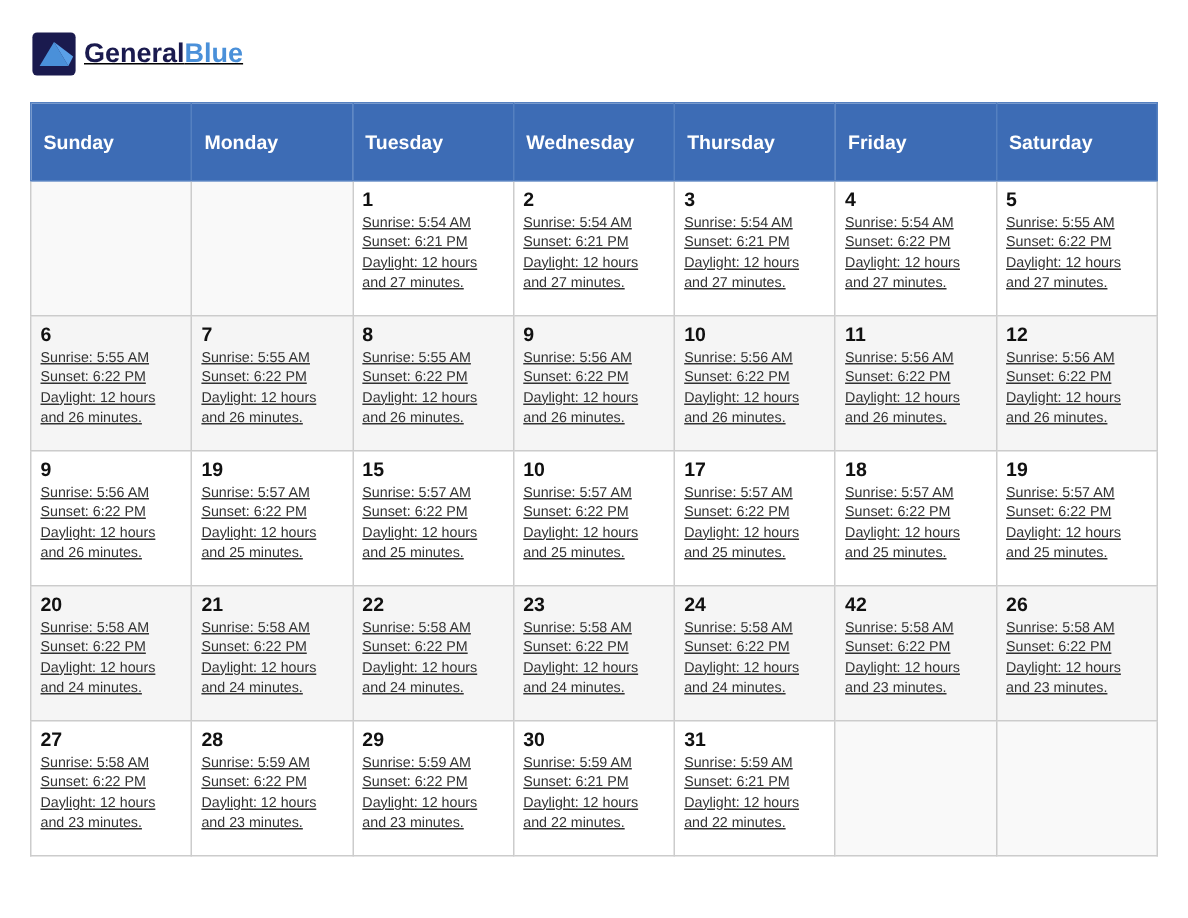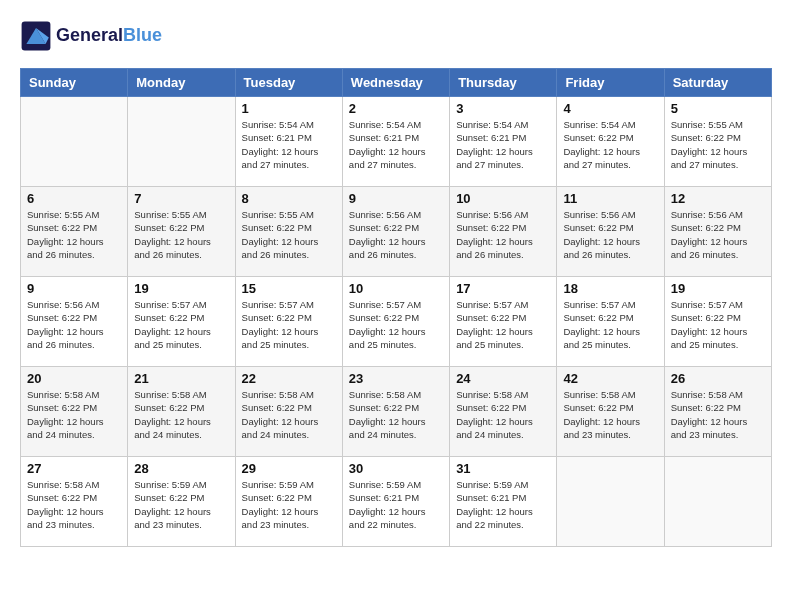--- a/index.html
+++ b/index.html
@@ -8,20 +8,21 @@
       background: #fff;
       width: 792px;
       min-height: 612px;
       padding: 20px;
     }
     .header {
       display: flex;
       justify-content: space-between;
       align-items: flex-end;
       margin-bottom: 16px;
+      text-decoration: underline;
     }
     .logo {
       display: flex;
       align-items: center;
       gap: 4px;
     }
     .logo-text {
       font-size: 18px;
       font-weight: bold;
       color: #1a1a4e;
@@ -49,21 +50,21 @@
     .calendar {
       width: 100%;
       border-collapse: collapse;
       border: 1px solid #ccc;
     }
     .calendar th {
       background: #3d6cb5;
       color: #fff;
       font-size: 13px;
       font-weight: bold;
-      padding: 6px 8px;
+      padding: 18px 8px;
       border: 1px solid #5580c0;
       text-align: left;
     }
     .calendar td {
       width: 107px;
       vertical-align: top;
       padding: 4px 6px;
       border: 1px solid #ccc;
       font-size: 10px;
       color: #333;
@@ -77,20 +78,21 @@
       font-size: 13px;
       font-weight: bold;
       color: #111;
       display: block;
       margin-bottom: 2px;
     }
     .day-info {
       font-size: 9.5px;
       line-height: 1.4;
       color: #333;
+      text-decoration: underline;
     }
     .empty-cell {
       background: #f9f9f9 !important;
     }
   </style>
 </head>
 <body>
 
 <div class="header">
   <div class="logo">

